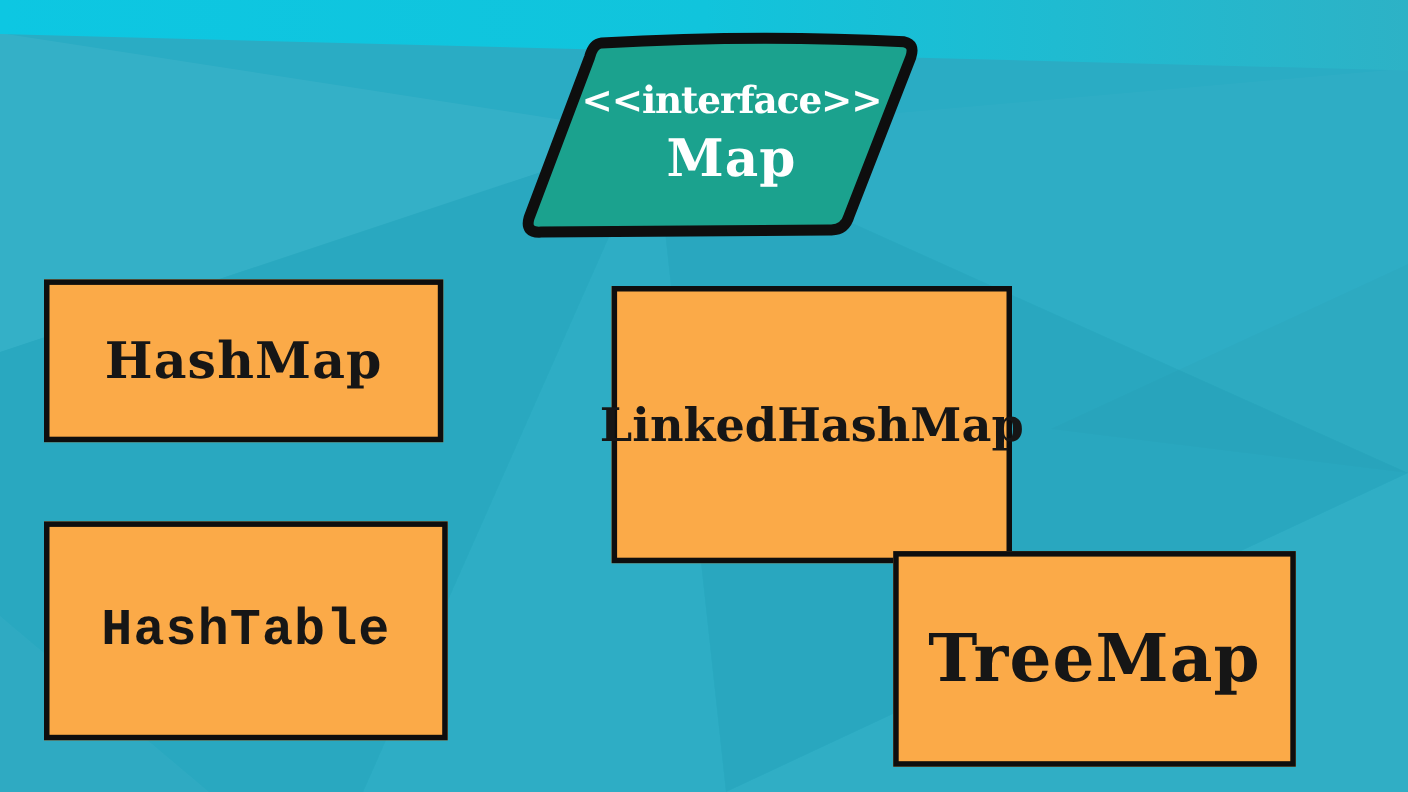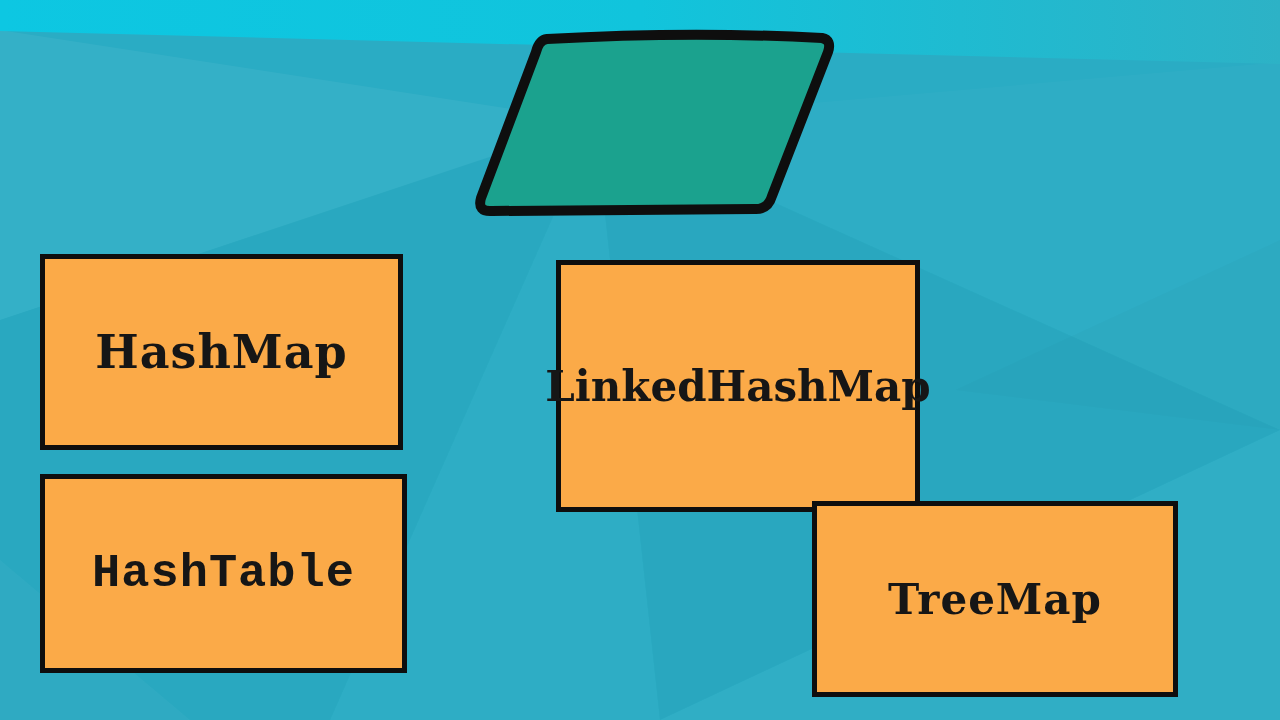--- a/index.html
+++ b/index.html
@@ -54,24 +54,24 @@
     position:absolute;
     box-sizing:border-box;
     background:var(--class-fill);
     border:5px solid var(--outline);
     display:flex;
     align-items:center;
     justify-content:center;
     color:var(--class-text);
     font-weight:bold;
   }
-  .cbox-hashmap{left:40px;top:254px;width:363px;height:196px;font-size:46px;letter-spacing:1px;}
+  .cbox-hashmap{left:40px;top:254px;width:363px;height:148px;font-size:46px;letter-spacing:1px;}
   .cbox-linkedhashmap{left:556px;top:260px;width:364px;height:252px;font-size:42px;}
   .cbox-hashtable{left:40px;top:474px;width:367px;height:199px;font-size:47px;letter-spacing:1px;font-family:Liberation Mono, monospace;}
-  .cbox-treemap{left:812px;top:501px;width:366px;height:196px;font-size:42px;letter-spacing:1px;}
+  .cbox-treemap{left:812px;top:501px;width:366px;height:196px;font-size:60px;letter-spacing:1px;}
 </style>
 </head>
 <body>
 
 <div class="stage">
 
   <svg class="bg" viewBox="0 0 1280 720" preserveAspectRatio="none">
     <defs>
       <linearGradient id="bandGrad" x1="0" y1="0" x2="1" y2="0">
         <stop offset="0" stop-color="#0dc7e2" style="stop-color:var(--top-band,#0dc7e2)"></stop>
@@ -99,20 +99,24 @@
              Q 690,31 822,38
              Q 832,40 828,52
              L 772,196
              Q 768,210 754,209
              L 492,211
              Q 477,212 481,198
              L 536,52
              Q 539,40 547,39 Z" fill="var(--interface-fill,#1ba28e)" stroke="var(--outline,#0e0e0e)" stroke-width="10" stroke-linejoin="round" stroke-linecap="round"></path>
   </svg>
 
+  <div class="interface-text">
+    <div class="stereotype">&lt;&lt;interface&gt;&gt;</div>
+    <div class="iname">Map</div>
+  </div>
 
   <div class="cbox cbox-hashmap">
     <span>HashMap</span>
   </div>
 
   <div class="cbox cbox-linkedhashmap">
     <span>LinkedHashMap</span>
   </div>
 
   <div class="cbox cbox-hashtable">

